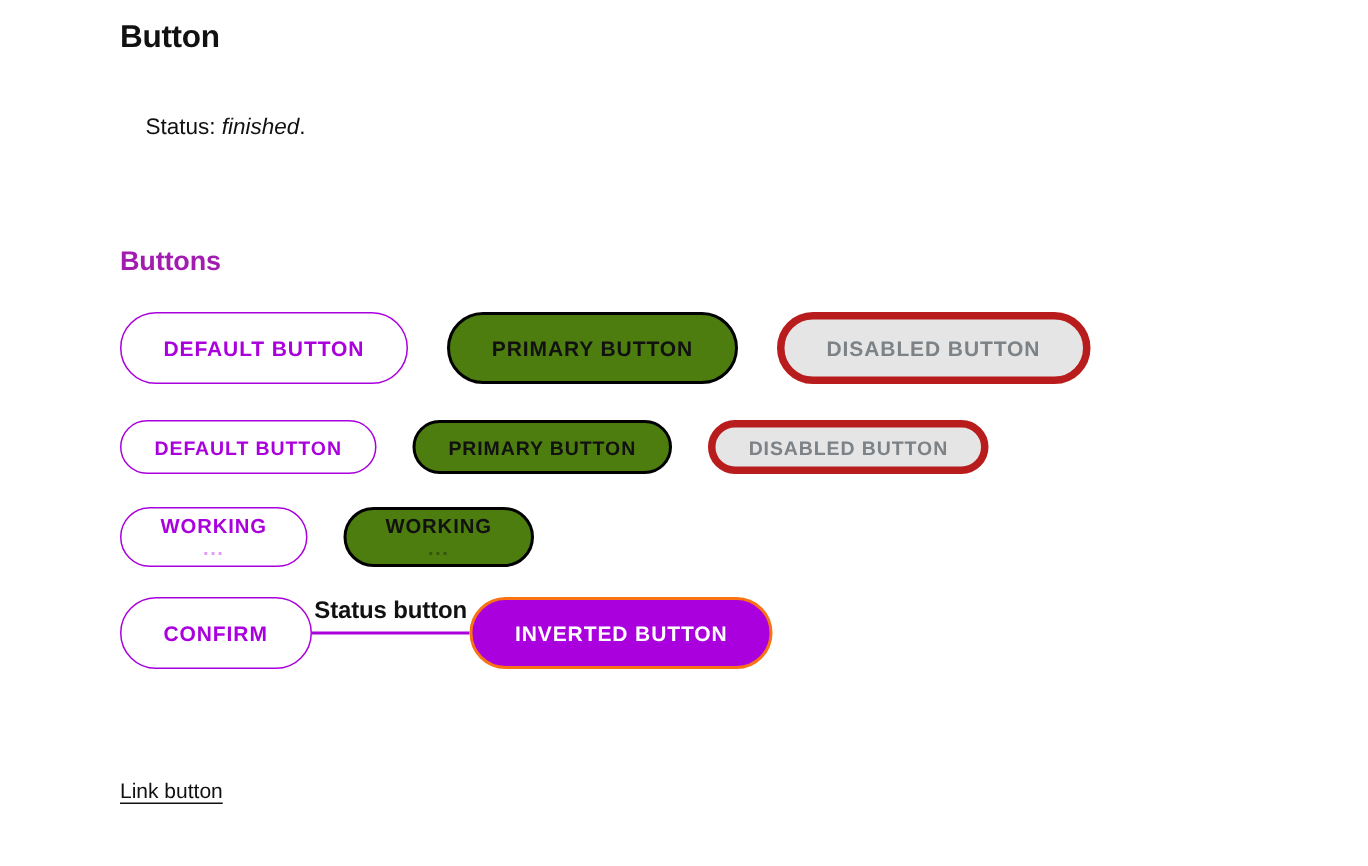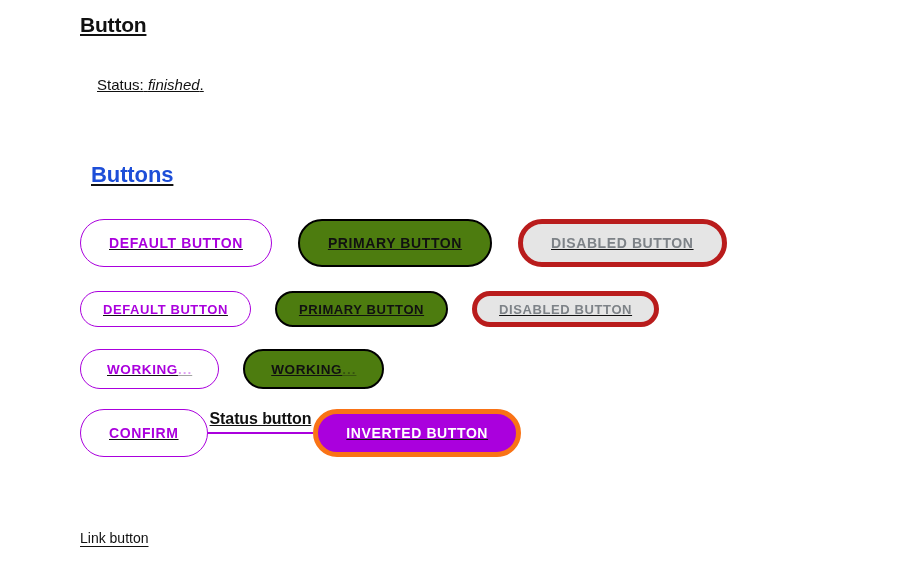--- a/index.html
+++ b/index.html
@@ -13,21 +13,20 @@
     font-family: "Liberation Sans", sans-serif;
     color: #111111;
     overflow: hidden;
   }
   .page {
     position: relative;
     width: 912px;
     height: 508px;
     box-sizing: border-box;
     padding: 0 0 0 80px;
-    text-decoration: underline;
   }
 
   
   .title {
     margin: 0;
     padding-top: 12px;
     font-size: 21px;
     line-height: 26px;
     font-weight: 700;
     letter-spacing: -0.2px;
@@ -37,27 +36,27 @@
     margin: 17px;
     padding-top: 20px;
     font-size: 15px;
     line-height: 19px;
     color: #111111;
   }
   .status-value {
     font-style: italic;
   }
   .section-title {
-    margin: 11px;
+    margin: 0;
     padding-top: 52px;
-    font-size: 22px;
+    font-size: 18px;
     line-height: 23px;
     font-weight: 700;
     letter-spacing: -0.1px;
-    color: #1d4ed8;
+    color: #a21caf;
   }
 
   
   .btn-row {
     display: flex;
     align-items: flex-start;
   }
   .row-1 { padding-top: 22px; gap: 26px; }
   .row-2 { padding-top: 24px; gap: 24px; }
   .row-3 { padding-top: 22px; gap: 24px; }
@@ -77,41 +76,41 @@
     letter-spacing: 0.6px;
     text-transform: uppercase;
     white-space: nowrap;
     cursor: pointer;
     padding: 0 26px;
   }
 
   
   .size-lg { height: 48px; font-size: 14px; padding: 0 28px; }
   .size-sm { height: 36px; font-size: 13px; padding: 0 22px; }
-  .size-md { height: 40px; font-size: 13.5px; padding: 0 26px; }
+  .size-md { height: 40px; font-size: 13.5px; padding: 0 26px; flex-direction: column; }
 
   
   .v-default {
     border: 1px solid #AA00DD;
     color: #AA00DD;
     background: #ffffff;
   }
   .v-primary {
     border: 2px solid #000000;
     background: #4d7c0f;
     color: #111111;
   }
   .v-disabled {
     border: 5px solid #b91c1c;
     color: #7D8287;
     background: #e5e5e5;
     cursor: default;
   }
   .v-inverted {
-    border: 5px solid #f97316;
+    border: 2px solid #f97316;
     background: #AA00DD;
     color: #ffffff;
   }
 
   
   .dots { opacity: 0.38; letter-spacing: 1px; }
 
   
   .text-btn {
     display: inline-block;

